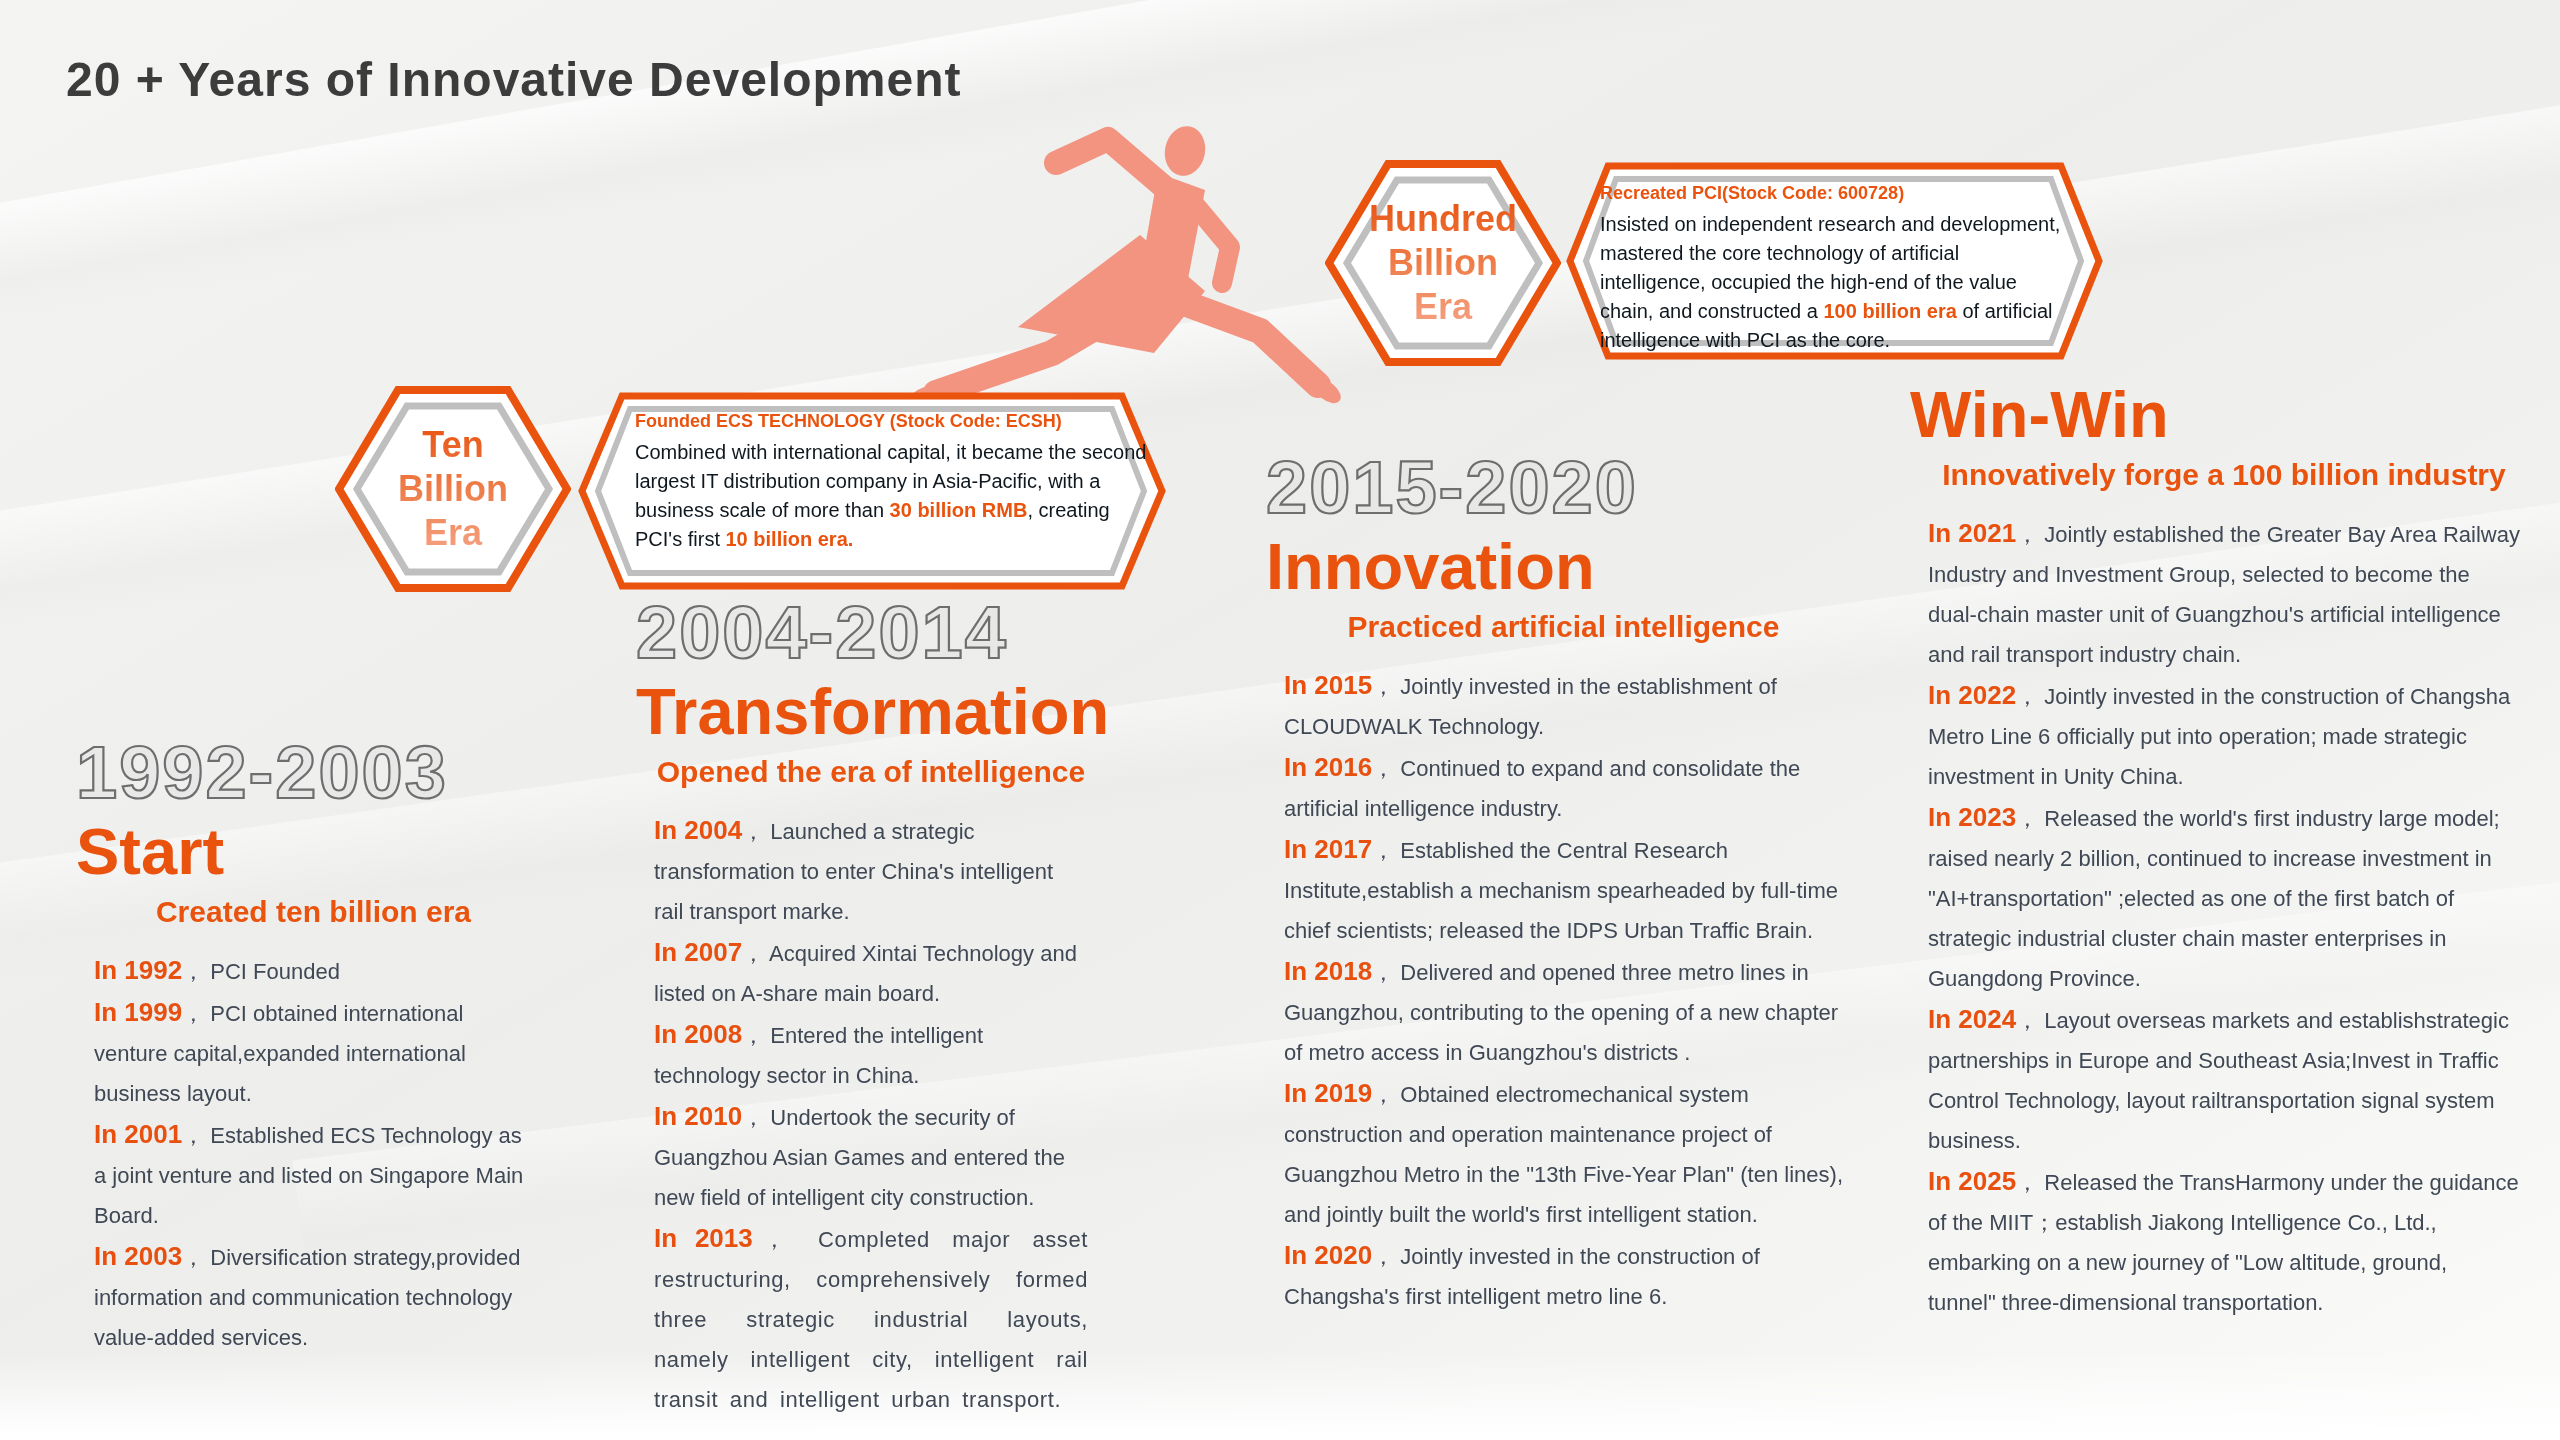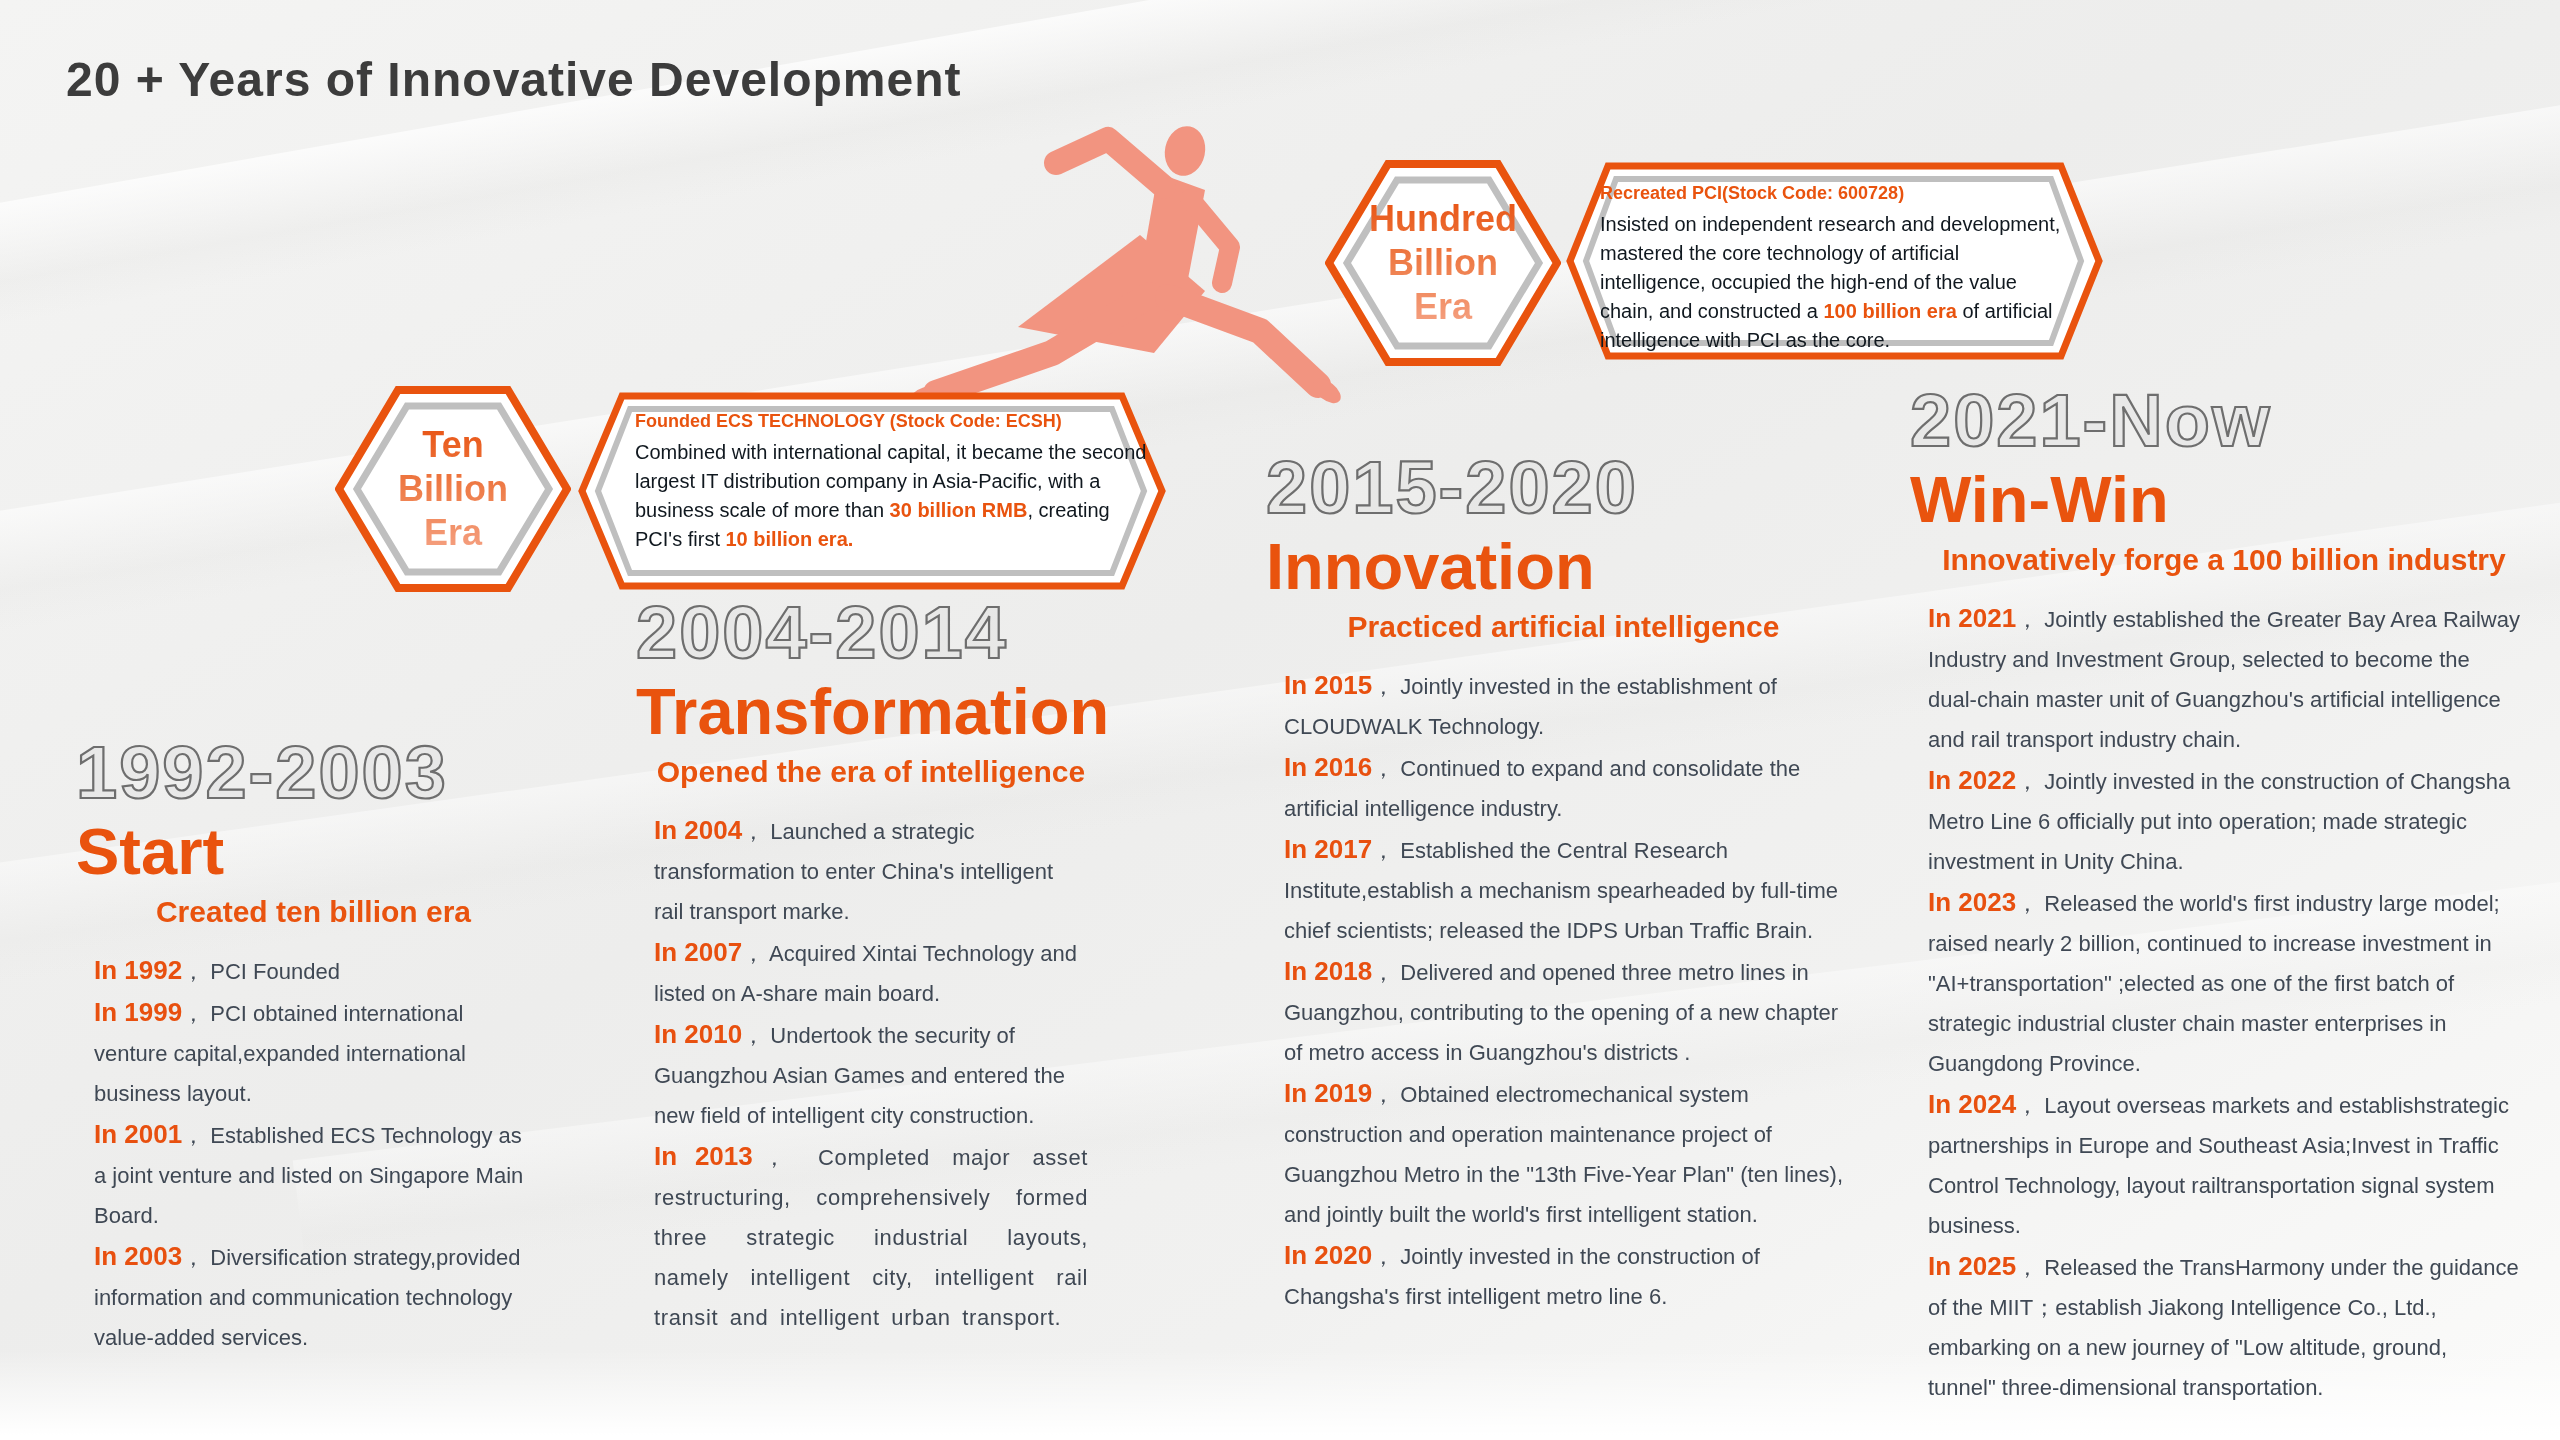--- a/index.html
+++ b/index.html
@@ -134,41 +134,41 @@
       </div>
   </section>
 
   <section class="era" style="left:636px;top:592px;width:470px;">
     <h2 class="era-years">2004-2014</h2>
     <h3 class="era-name">Transformation</h3>
     <h4 class="era-sub">Opened the era of intelligence</h4>
     <div class="era-items">
         <p class="item"><b class="yr">In 2004</b><span class="cm">，</span><span class="tx"> Launched a strategic transformation to enter China's intelligent rail transport marke.</span></p>
         <p class="item"><b class="yr">In 2007</b><span class="cm">，</span><span class="tx"> Acquired Xintai Technology and listed on A-share main board.</span></p>
+        <p class="item"><b class="yr">In 2008</b><span class="cm">，</span><span class="tx"> Entered the intelligent technology sector in China.</span></p>
         <p class="item"><b class="yr">In 2010</b><span class="cm">，</span><span class="tx"> Undertook the security of Guangzhou Asian Games and entered the new field of intelligent city construction.</span></p>
         <p class="item justify"><b class="yr">In 2013</b><span class="cm">，</span><span class="tx"> Completed major asset restructuring, comprehensively formed three strategic industrial layouts, namely intelligent city, intelligent rail transit and intelligent urban transport.</span></p>
       </div>
   </section>
 
   <section class="era" style="left:1266px;top:447px;width:595px;">
     <h2 class="era-years">2015-2020</h2>
     <h3 class="era-name">Innovation</h3>
     <h4 class="era-sub">Practiced artificial intelligence</h4>
     <div class="era-items">
         <p class="item"><b class="yr">In 2015</b><span class="cm">，</span><span class="tx"> Jointly invested in the establishment of CLOUDWALK Technology.</span></p>
         <p class="item"><b class="yr">In 2016</b><span class="cm">，</span><span class="tx"> Continued to expand and consolidate the artificial intelligence industry.</span></p>
         <p class="item"><b class="yr">In 2017</b><span class="cm">，</span><span class="tx"> Established the Central Research Institute,establish a mechanism spearheaded by full-time chief scientists; released the IDPS Urban Traffic Brain.</span></p>
         <p class="item"><b class="yr">In 2018</b><span class="cm">，</span><span class="tx"> Delivered and opened three metro lines in Guangzhou, contributing to the opening of a new chapter of metro access in Guangzhou's districts .</span></p>
         <p class="item"><b class="yr">In 2019</b><span class="cm">，</span><span class="tx"> Obtained electromechanical system construction and operation maintenance project of Guangzhou Metro in the "13th Five-Year Plan" (ten lines), and jointly built the world's first intelligent station.</span></p>
         <p class="item"><b class="yr">In 2020</b><span class="cm">，</span><span class="tx"> Jointly invested in the construction of Changsha's first intelligent metro line 6.</span></p>
       </div>
   </section>
 
   <section class="era" style="left:1910px;top:380px;width:628px;">
-    <h2 class="era-years">2021-Now</h2>
     <h3 class="era-name">Win-Win</h3>
     <h4 class="era-sub">Innovatively forge a 100 billion industry</h4>
     <div class="era-items">
         <p class="item"><b class="yr">In 2021</b><span class="cm">，</span><span class="tx"> Jointly established the Greater Bay Area Railway Industry and Investment Group, selected to become the dual-chain master unit of Guangzhou's artificial intelligence and rail transport industry chain.</span></p>
         <p class="item"><b class="yr">In 2022</b><span class="cm">，</span><span class="tx"> Jointly invested in the construction of Changsha Metro Line 6 officially put into operation; made strategic investment in Unity China.</span></p>
         <p class="item"><b class="yr">In 2023</b><span class="cm">，</span><span class="tx"> Released the world's first industry large model; raised nearly 2 billion, continued to increase investment in "AI+transportation" ;elected as one of the first batch of strategic industrial cluster chain master enterprises in Guangdong Province.</span></p>
         <p class="item"><b class="yr">In 2024</b><span class="cm">，</span><span class="tx"> Layout overseas markets and establishstrategic partnerships in Europe and Southeast Asia;Invest in Traffic Control Technology, layout railtransportation signal system business.</span></p>
         <p class="item"><b class="yr">In 2025</b><span class="cm">，</span><span class="tx"> Released the TransHarmony under the guidance of the MIIT；establish Jiakong Intelligence Co., Ltd., embarking on a new journey of "Low altitude, ground, tunnel" three-dimensional transportation.</span></p>
       </div>
   </section>

